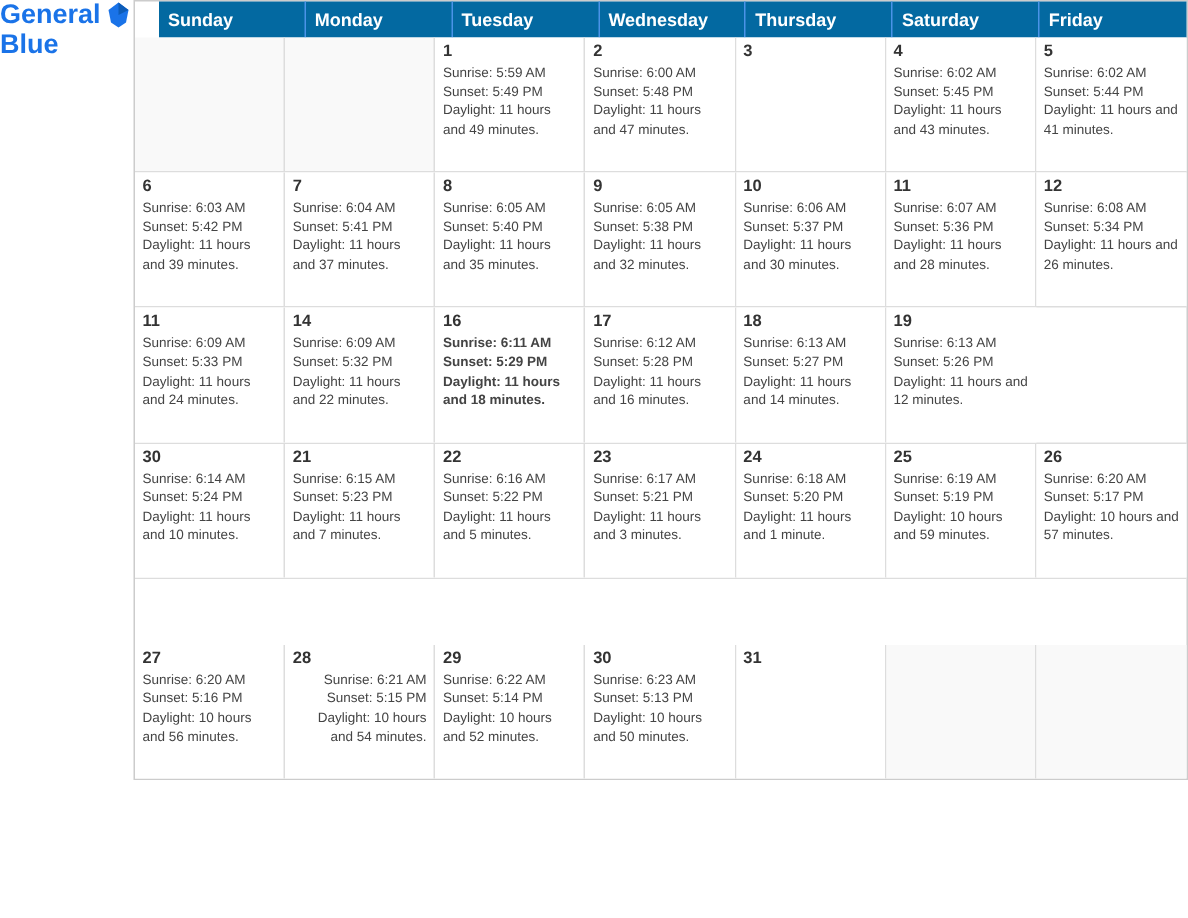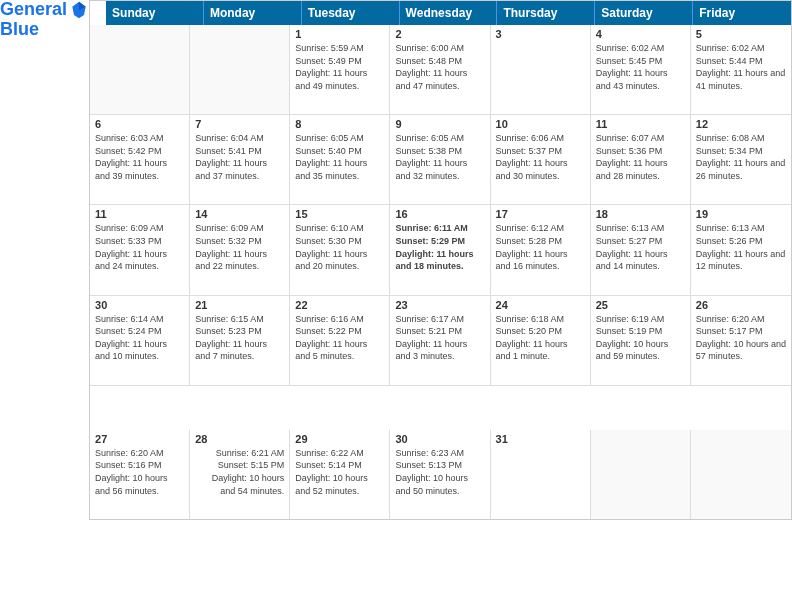--- a/index.html
+++ b/index.html
@@ -235,26 +235,20 @@
 Sunset: 5:33 PM
 Daylight: 11 hours and 24 minutes.</div>
           </div>
           <div class="cal-cell">
             <div class="day-num">14</div>
             <div class="cell-info" style="white-space: pre-line;">Sunrise: 6:09 AM
 Sunset: 5:32 PM
 Daylight: 11 hours and 22 minutes.</div>
           </div>
           <div class="cal-cell">
-            <div class="day-num">15</div>
-            <div class="cell-info" style="white-space: pre-line;">Sunrise: 6:10 AM
-Sunset: 5:30 PM
-Daylight: 11 hours and 20 minutes.</div>
-          </div>
-          <div class="cal-cell">
             <div class="day-num">16</div>
             <div class="cell-info" style="white-space: pre-line; font-weight: bold;">Sunrise: 6:11 AM
 Sunset: 5:29 PM
 Daylight: 11 hours and 18 minutes.</div>
           </div>
           <div class="cal-cell">
             <div class="day-num">17</div>
             <div class="cell-info" style="white-space: pre-line;">Sunrise: 6:12 AM
 Sunset: 5:28 PM
 Daylight: 11 hours and 16 minutes.</div>

